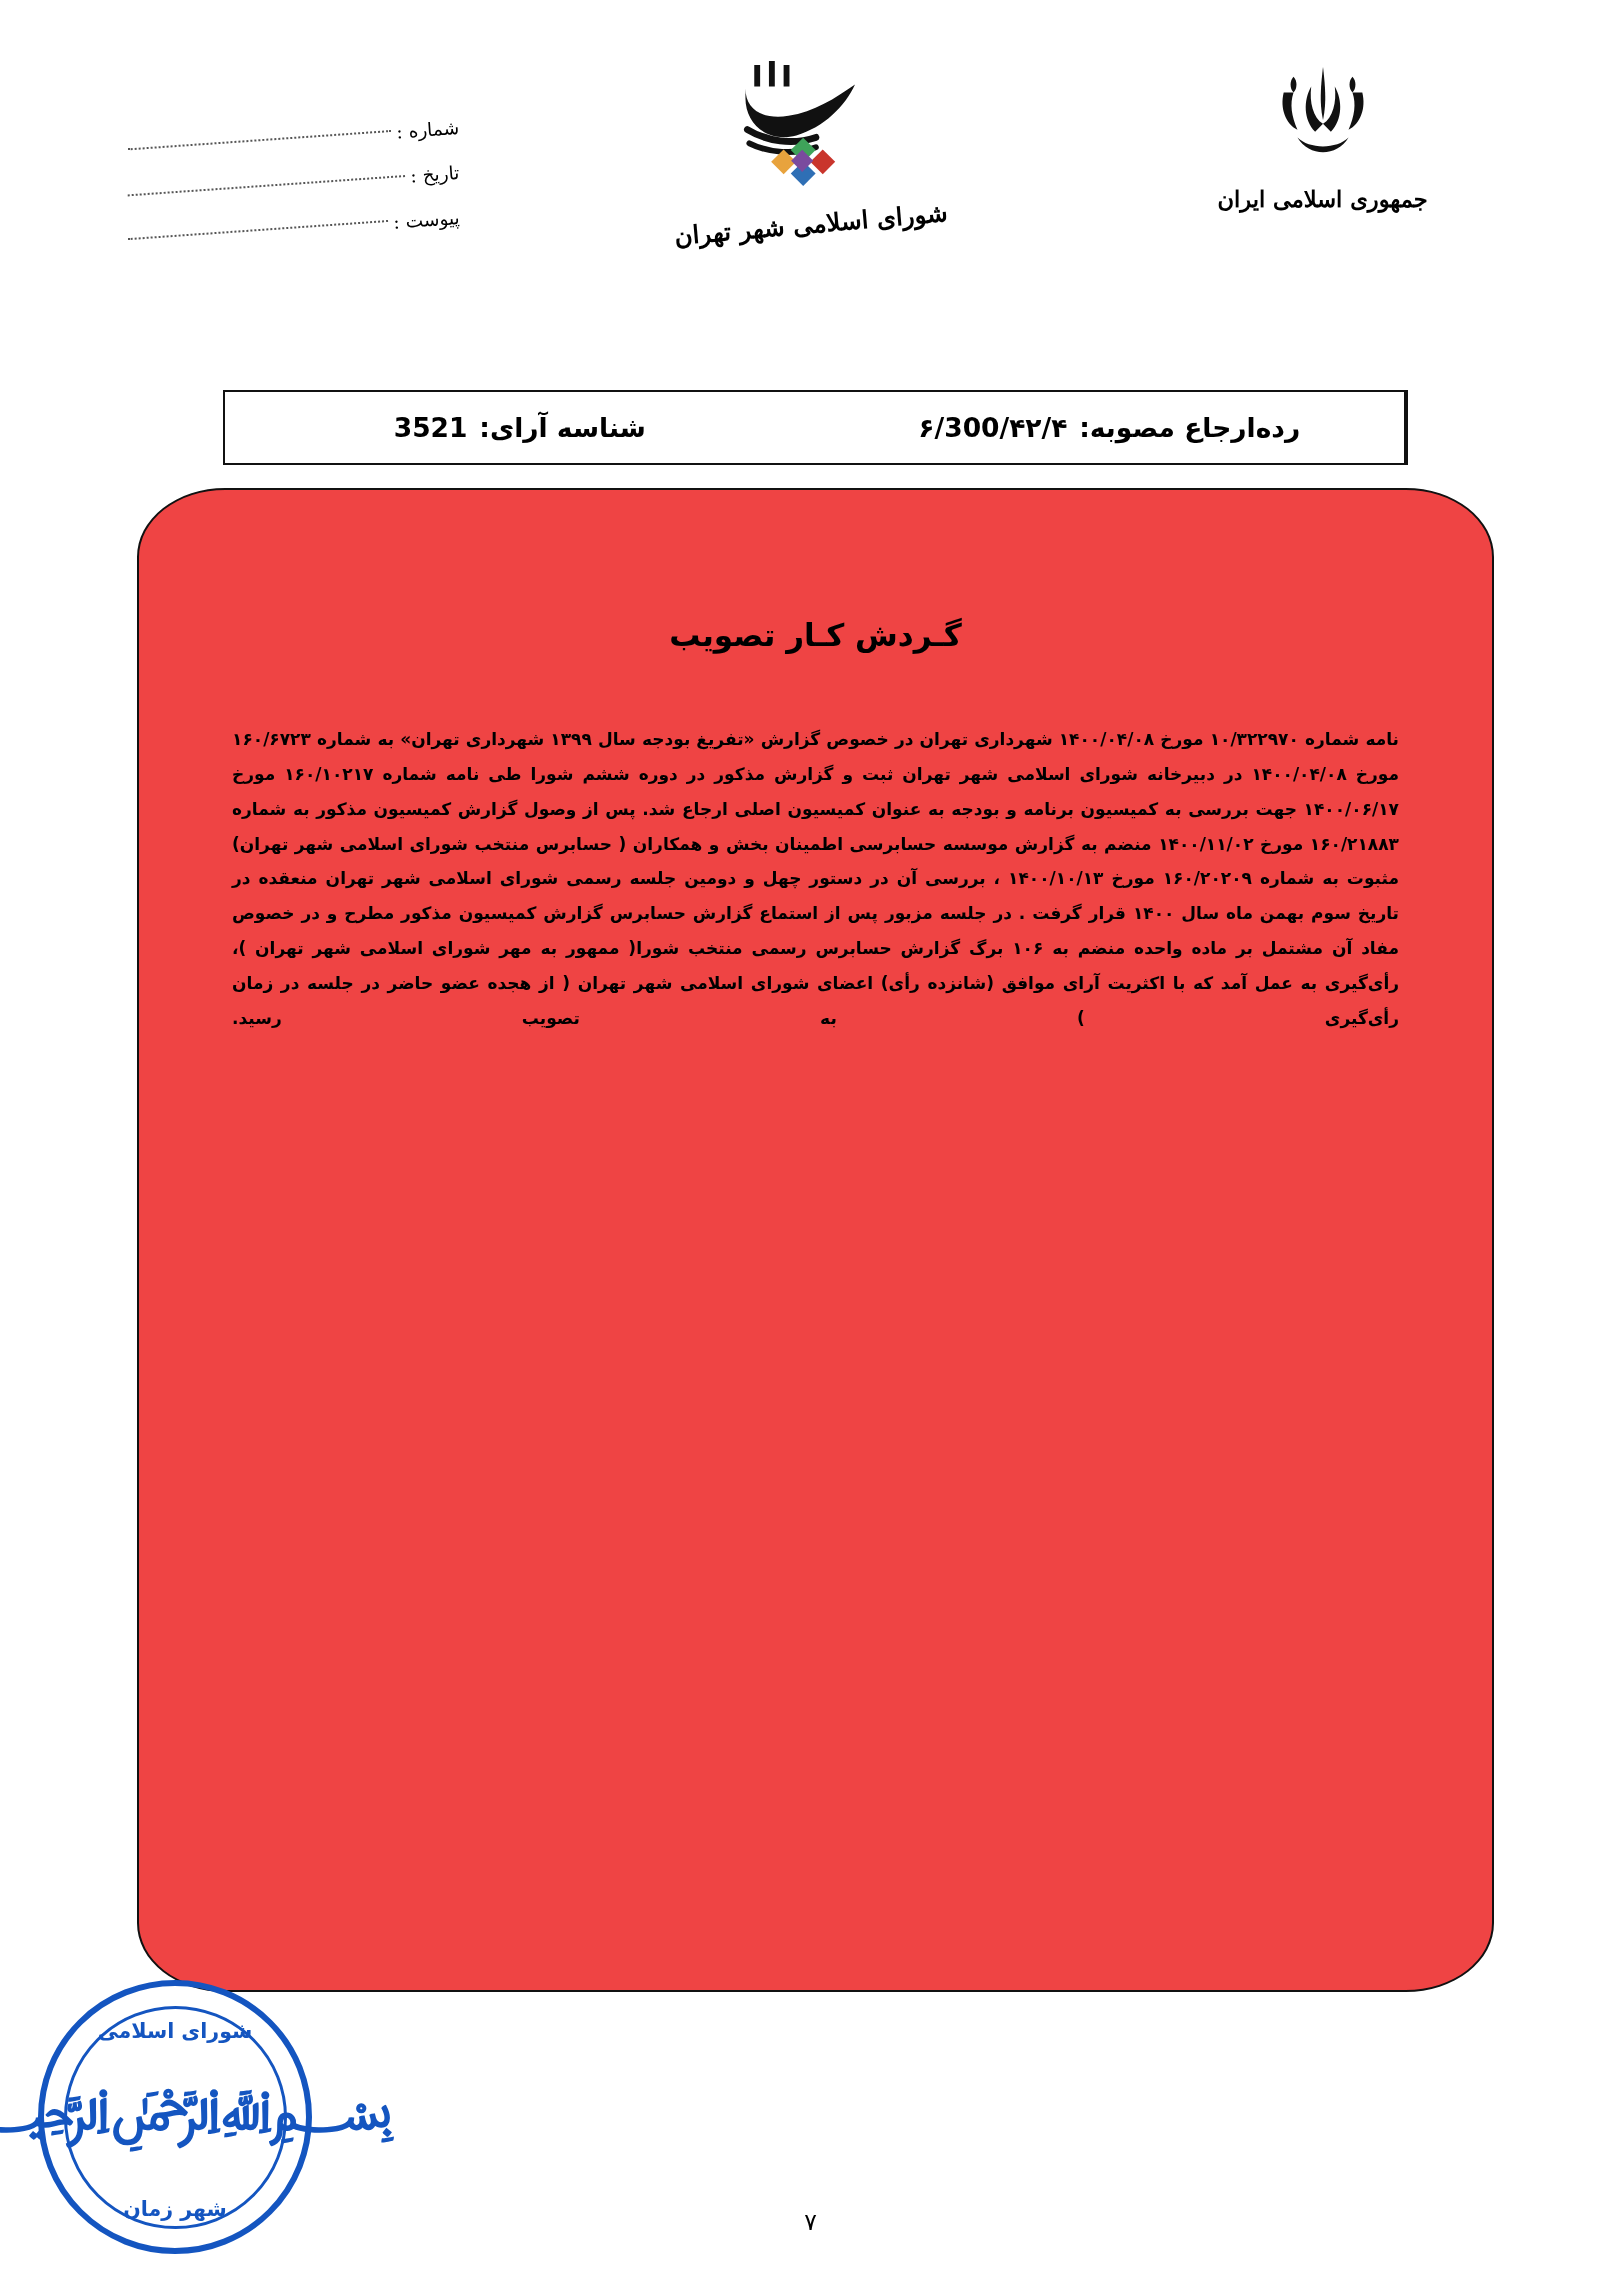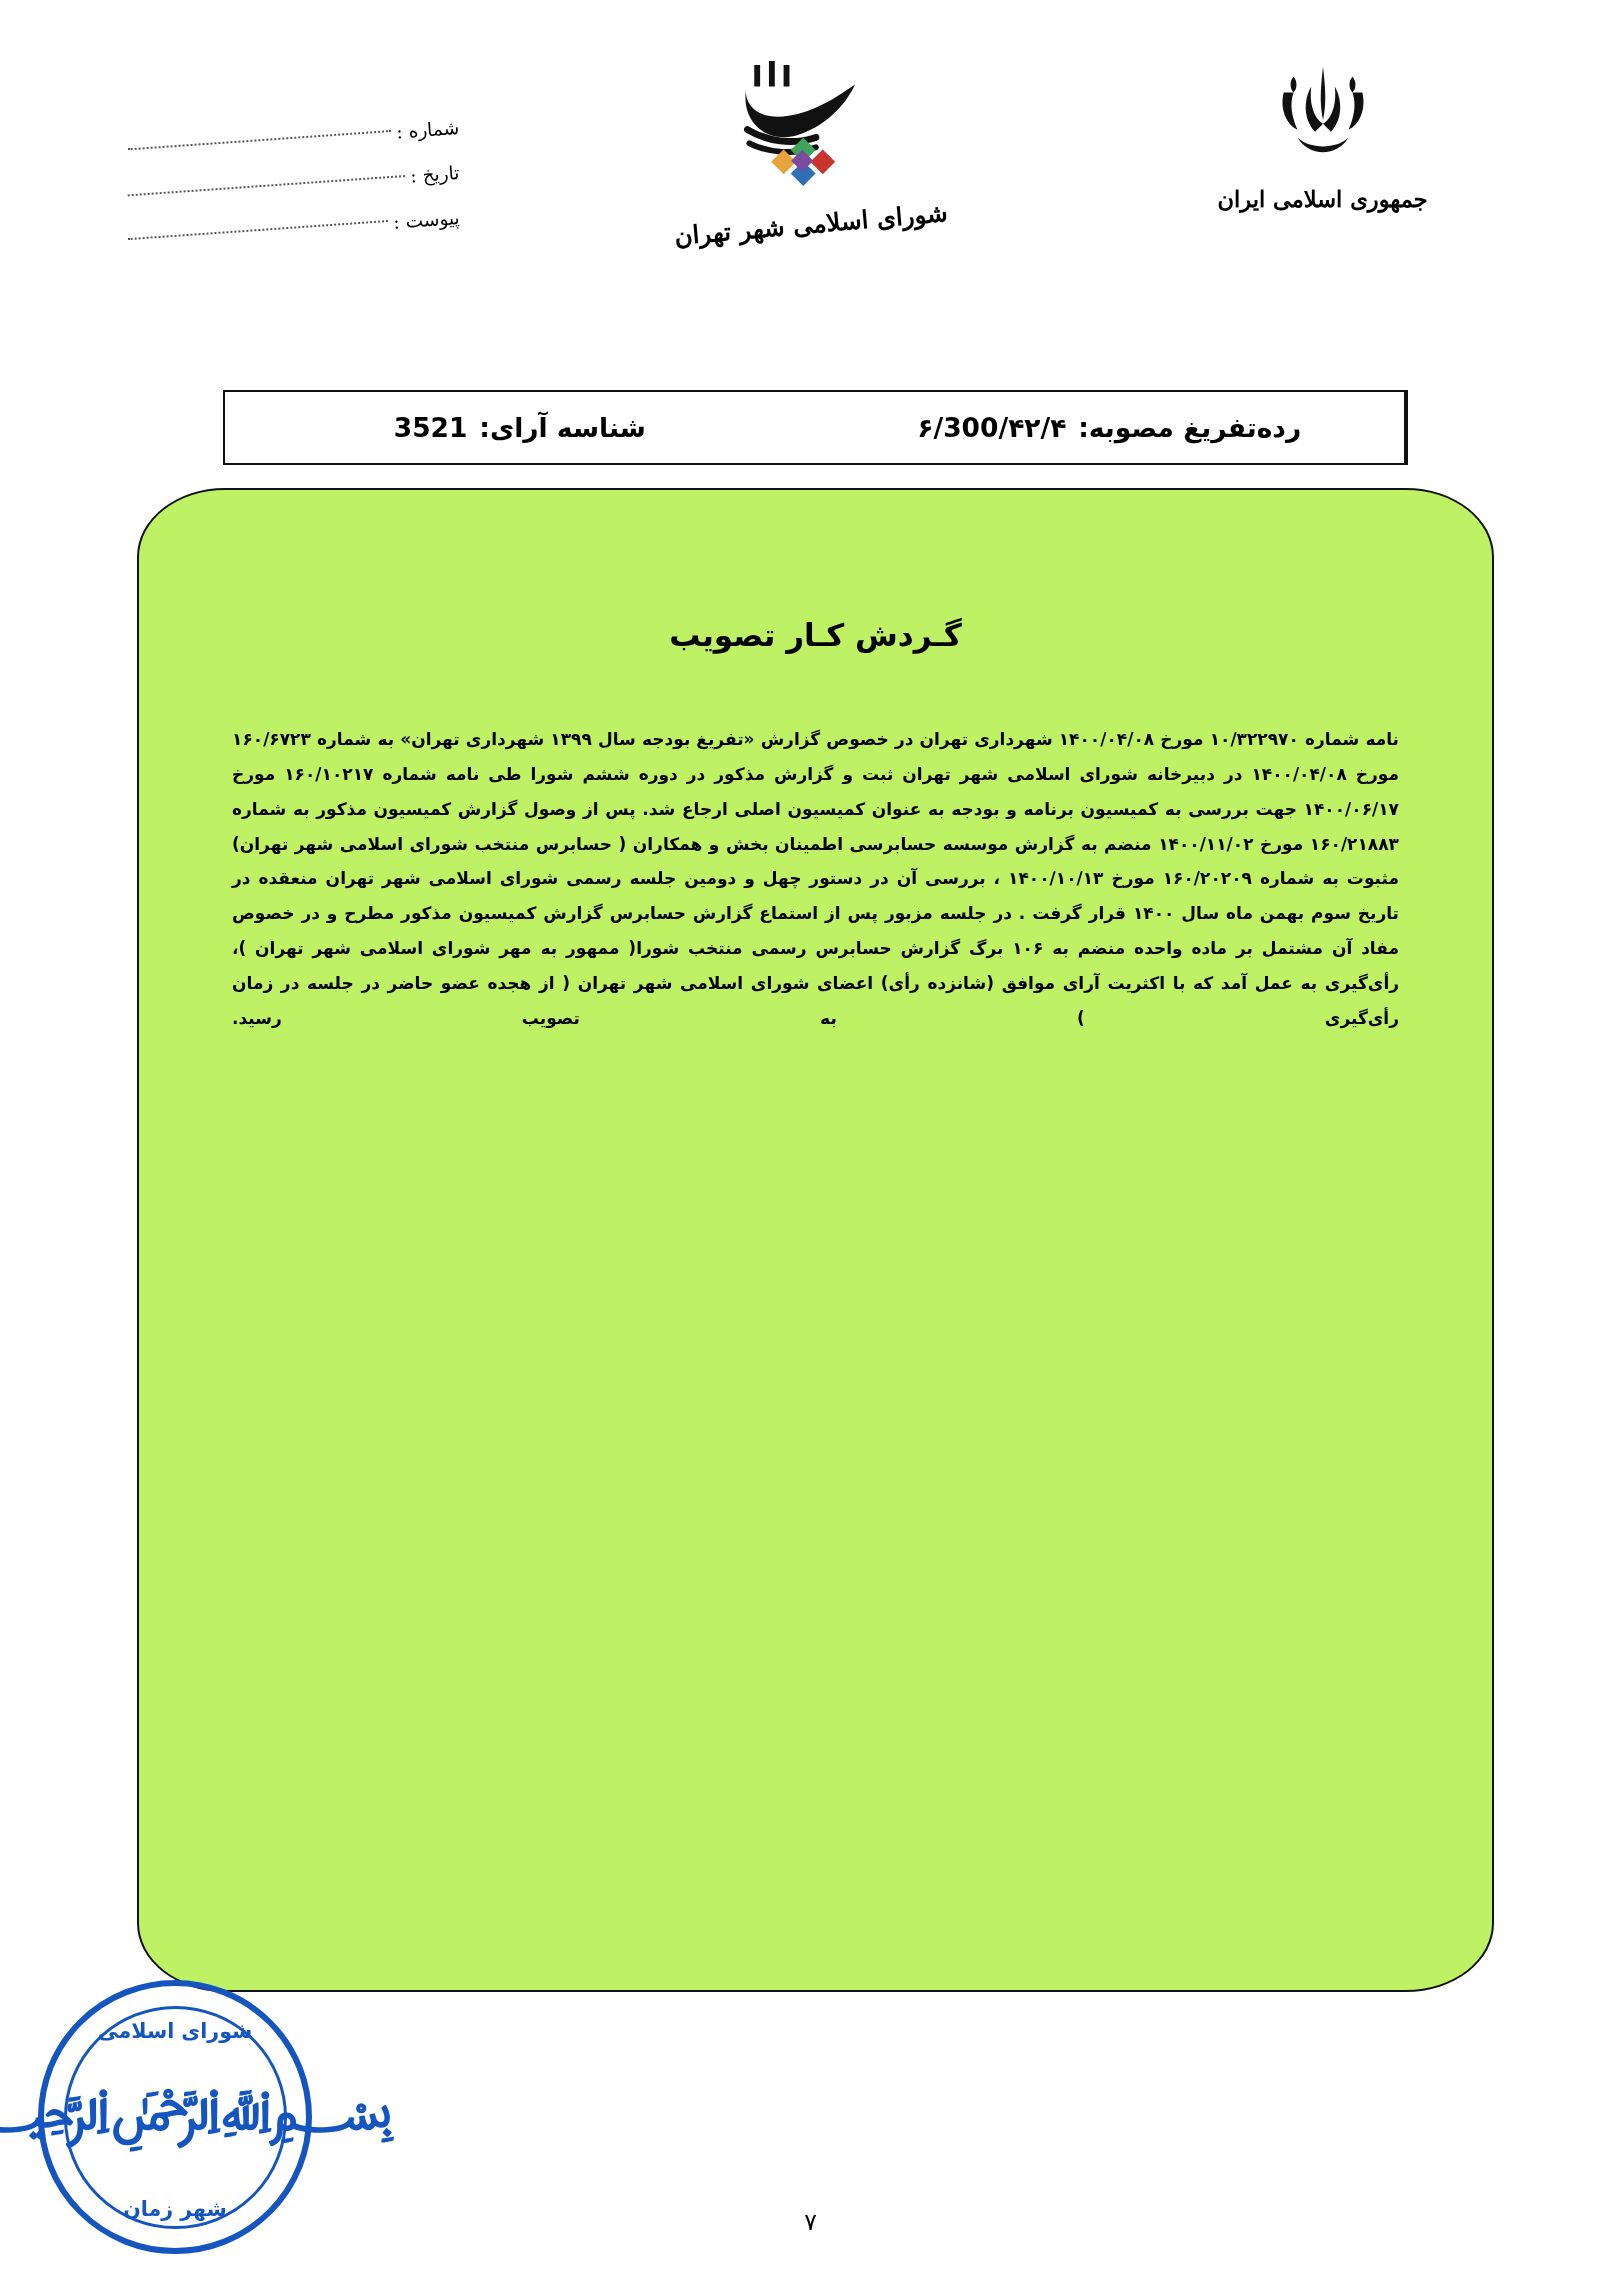--- a/index.html
+++ b/index.html
@@ -127,21 +127,21 @@
 
   
   .body-card {
     position: absolute;
     top: 488px;
     left: 137px;
     width: 1353px;
     height: 1500px;
     border: 2px solid #111;
     border-radius: 88px / 69px;
-    background: #bef264;
+    background: #ef4444;
   }
 
   .doc-title {
     margin-top: 127px;
     text-align: center;
     font-size: 31px;
     font-weight: bold;
     letter-spacing: 2px;
     font-family: "DejaVu Sans", "Liberation Sans", sans-serif;
   }
@@ -279,21 +279,21 @@
 
 <div class="meta-bar">
   <div class="meta-cell">
     <span class="meta-pair">
       <span>شناسه آرای:</span>
       <span>3521</span>
     </span>
   </div>
   <div class="meta-cell left-cell">
     <span class="meta-pair">
-      <span>رده‌تفریغ مصوبه:</span>
+      <span>رده‌ارجاع مصوبه:</span>
       <span>۶/300/۴۲/۴</span>
     </span>
   </div>
 </div>
 
 <div class="body-card">
   <div class="doc-title">گـردش کـار تصویب</div>
   <div class="doc-body">نامه شماره ۱۰/۳۲۲۹۷۰ مورخ ۱۴۰۰/۰۴/۰۸ شهرداری تهران در خصوص گزارش «تفریغ بودجه سال ۱۳۹۹ شهرداری تهران» به شماره ۱۶۰/۶۷۲۳ مورخ ۱۴۰۰/۰۴/۰۸ در دبیرخانه شورای اسلامی شهر تهران ثبت و گزارش مذکور در دوره ششم شورا طی نامه شماره ۱۶۰/۱۰۲۱۷ مورخ ۱۴۰۰/۰۶/۱۷ جهت بررسی به کمیسیون برنامه و بودجه  به عنوان کمیسیون اصلی ارجاع شد. پس از وصول گزارش کمیسیون مذکور به شماره ۱۶۰/۲۱۸۸۳ مورخ ۱۴۰۰/۱۱/۰۲  منضم به گزارش موسسه حسابرسی اطمینان بخش و همکاران ( حسابرس منتخب شورای اسلامی شهر تهران) مثبوت به شماره ۱۶۰/۲۰۲۰۹ مورخ ۱۴۰۰/۱۰/۱۳ ، بررسی آن در دستور چهل و دومین جلسه رسمی شورای اسلامی شهر تهران منعقده در تاریخ سوم بهمن ماه سال ۱۴۰۰  قرار گرفت . در جلسه مزبور پس از استماع گزارش حسابرس گزارش کمیسیون مذکور مطرح و در خصوص مفاد آن مشتمل بر ماده واحده منضم به ۱۰۶ برگ گزارش حسابرس رسمی منتخب شورا( ممهور به مهر شورای اسلامی شهر تهران )، رأی‌گیری به عمل آمد که با اکثریت آرای موافق (شانزده رأی) اعضای شورای اسلامی شهر تهران ( از هجده عضو حاضر در جلسه در زمان رأی‌گیری ) به تصویب رسید.</div>
 </div>
 

